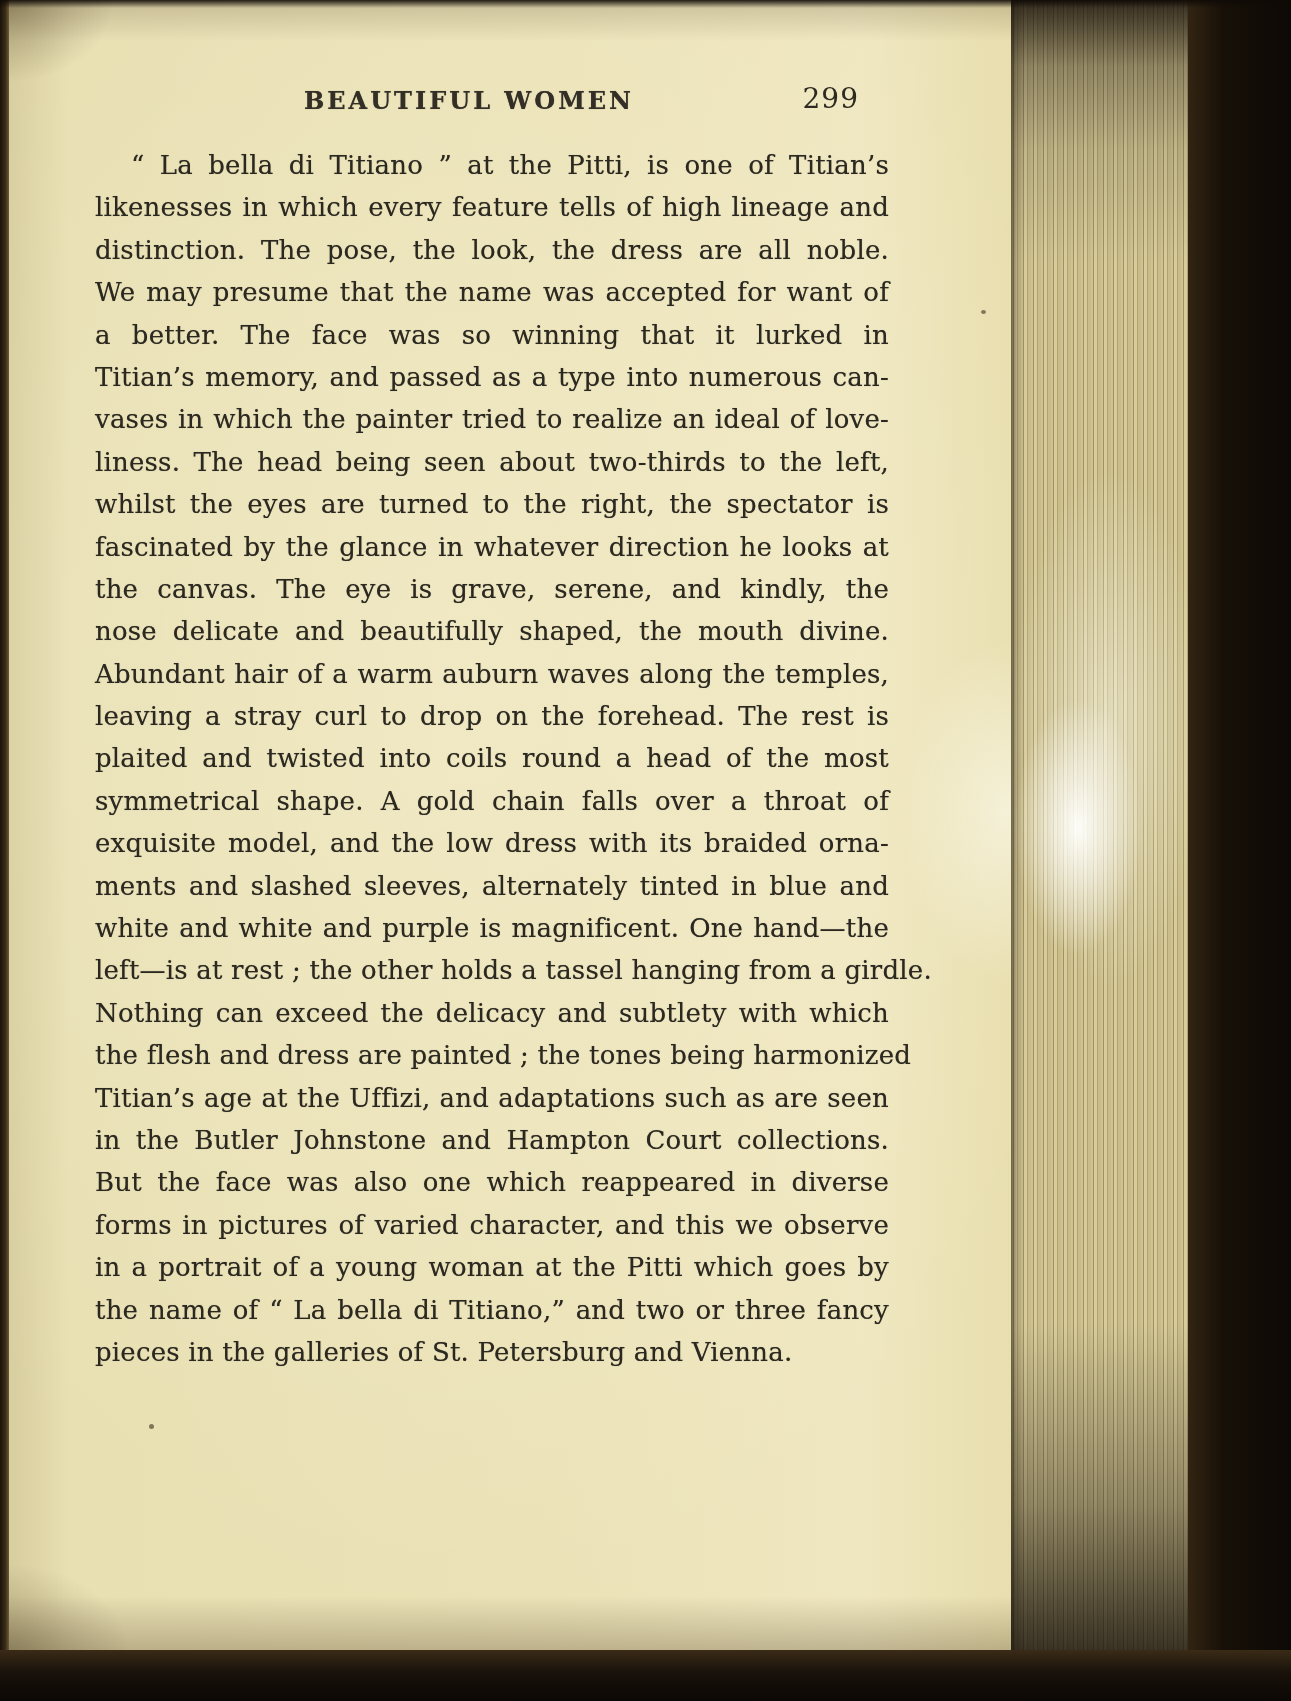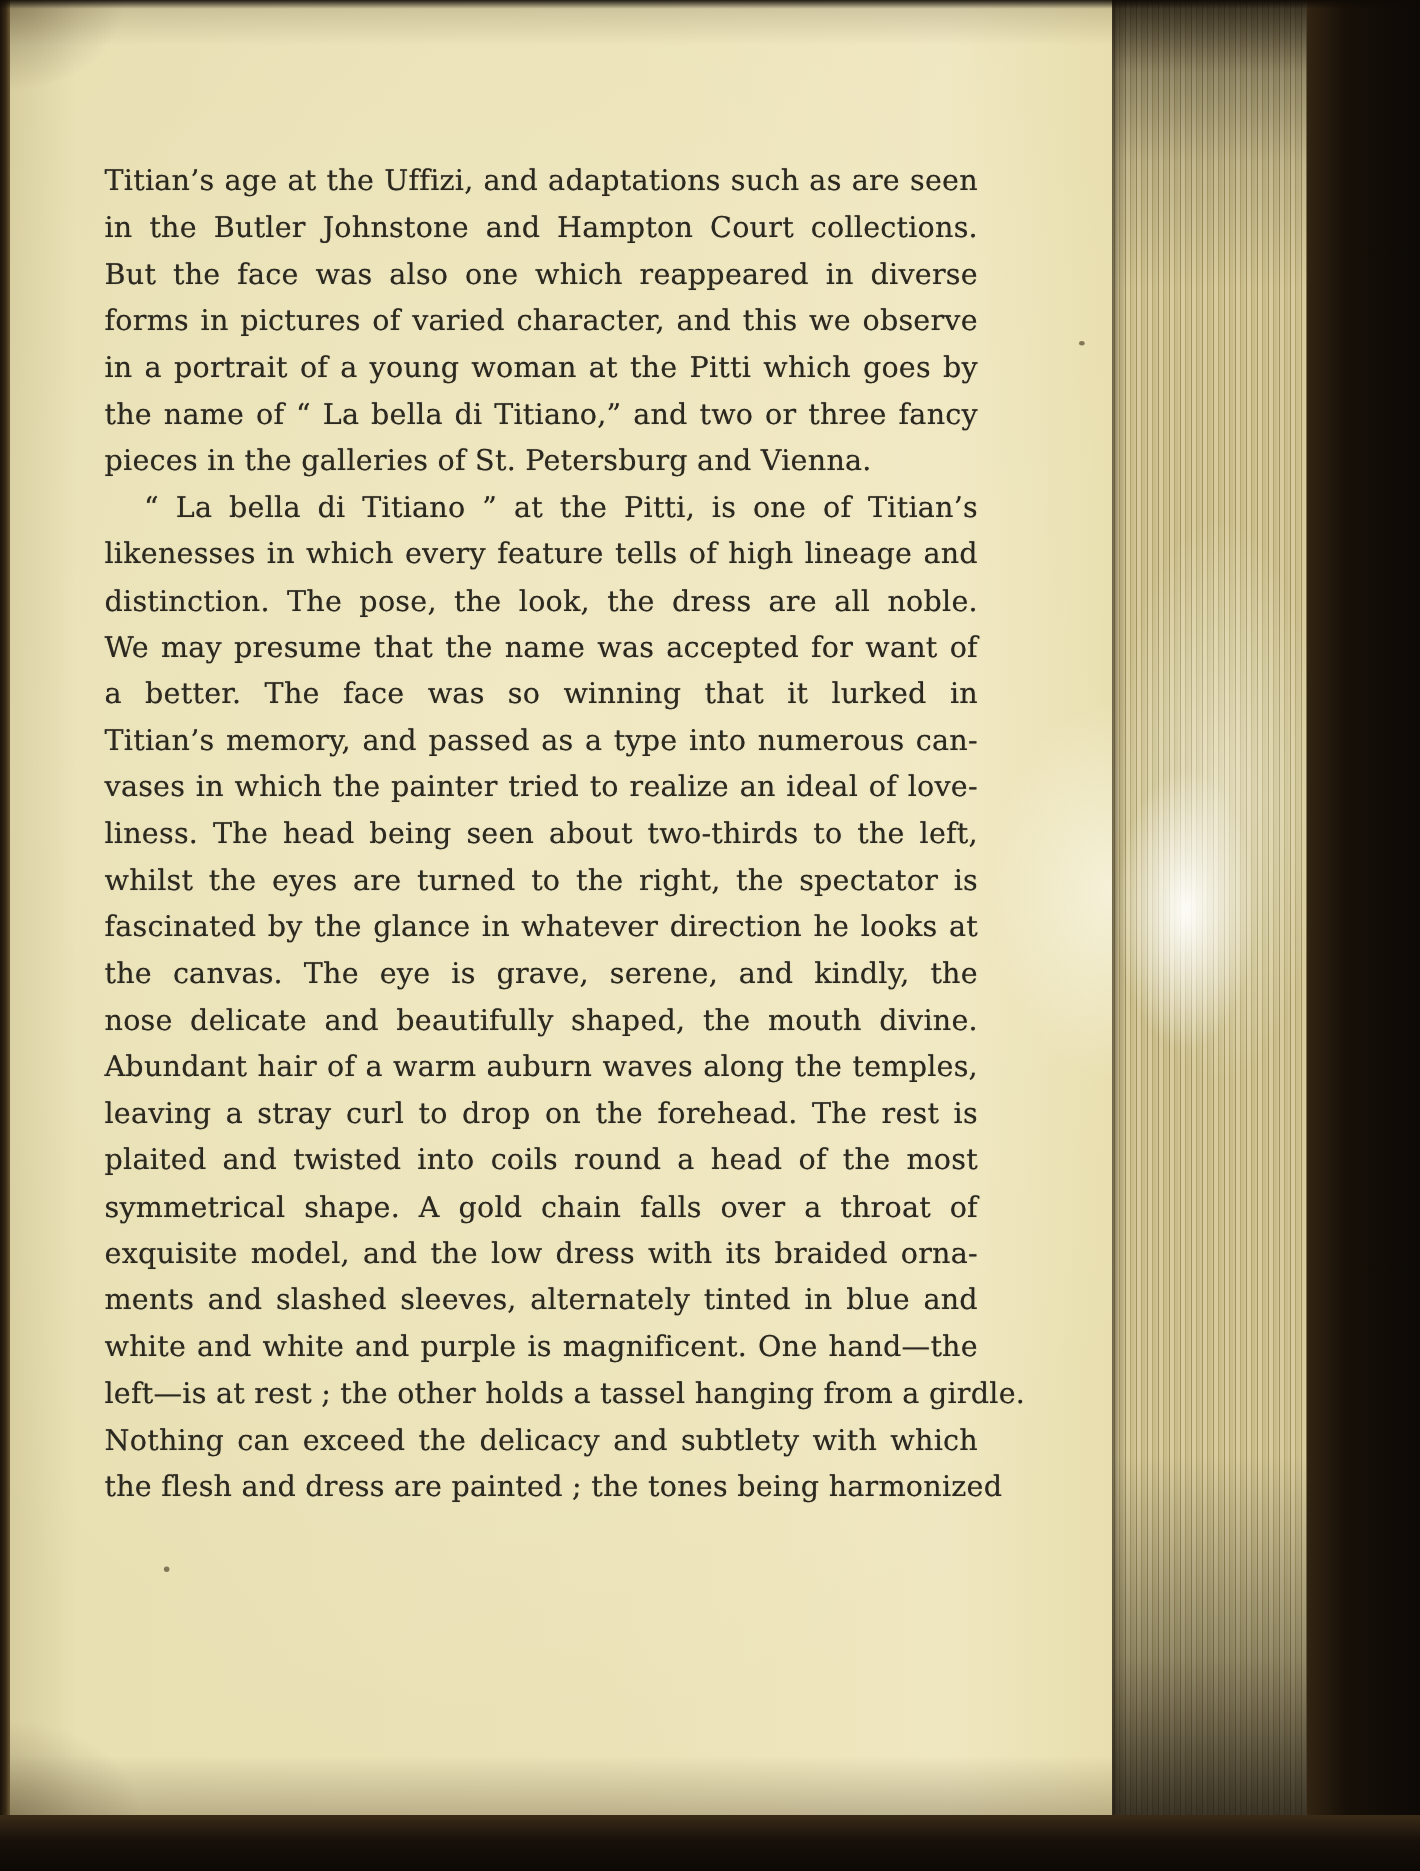--- a/index.html
+++ b/index.html
@@ -98,31 +98,26 @@
   .speck { position: absolute; background: #55492f; border-radius: 50%; opacity: 0.7; }
   .speck-1 { left: 972px; top: 310px; width: 5px; height: 4px; }
   .speck-2 { left: 140px; top: 1424px; width: 5px; height: 5px; }
 </style>
 </head>
 <body>
 
 <div class="scene">
 
   <div class="paper">
+    <div class="header">
+      <div class="header-title">BEAUTIFUL WOMEN</div>
+      <div class="page-number">299</div>
+    </div>
 
     <div class="text-block" id="text-block">
-        <div class="paragraph">
-          <div class="line">Titian’s age at the Uffizi, and adaptations such as are seen</div>
-          <div class="line">in the Butler Johnstone and Hampton Court collections.</div>
-          <div class="line">But the face was also one which reappeared in diverse</div>
-          <div class="line">forms in pictures of varied character, and this we observe</div>
-          <div class="line">in a portrait of a young woman at the Pitti which goes by</div>
-          <div class="line">the name of “ La bella di Titiano,” and two or three fancy</div>
-          <div class="line short-last">pieces in the galleries of St. Petersburg and Vienna.</div>
-        </div>
         <div class="paragraph">
           <div class="line indent">“ La bella di Titiano ” at the Pitti, is one of Titian’s</div>
           <div class="line">likenesses in which every feature tells of high lineage and</div>
           <div class="line">distinction.  The pose, the look, the dress are all noble.</div>
           <div class="line">We may presume that the name was accepted for want of</div>
           <div class="line">a better.  The face was so winning that it lurked in</div>
           <div class="line">Titian’s memory, and passed as a type into numerous can-</div>
           <div class="line">vases in which the painter tried to realize an ideal of love-</div>
           <div class="line">liness.  The head being seen about two-thirds to the left,</div>
           <div class="line">whilst the eyes are turned to the right, the spectator is</div>
@@ -133,20 +128,29 @@
           <div class="line">leaving a stray curl to drop on the forehead.  The rest is</div>
           <div class="line">plaited and twisted into coils round a head of the most</div>
           <div class="line">symmetrical shape.  A gold chain falls over a throat of</div>
           <div class="line">exquisite model, and the low dress with its braided orna-</div>
           <div class="line">ments and slashed sleeves, alternately tinted in blue and</div>
           <div class="line">white and white and purple is magnificent.  One hand—the</div>
           <div class="line">left—is at rest ; the other holds a tassel hanging from a girdle.</div>
           <div class="line">Nothing can exceed the delicacy and subtlety with which</div>
           <div class="line">the flesh and dress are painted ; the tones being harmonized</div>
         </div>
+        <div class="paragraph">
+          <div class="line">Titian’s age at the Uffizi, and adaptations such as are seen</div>
+          <div class="line">in the Butler Johnstone and Hampton Court collections.</div>
+          <div class="line">But the face was also one which reappeared in diverse</div>
+          <div class="line">forms in pictures of varied character, and this we observe</div>
+          <div class="line">in a portrait of a young woman at the Pitti which goes by</div>
+          <div class="line">the name of “ La bella di Titiano,” and two or three fancy</div>
+          <div class="line short-last">pieces in the galleries of St. Petersburg and Vienna.</div>
+        </div>
       </div>
 
     <div class="speck speck-1"></div>
     <div class="speck speck-2"></div>
   </div>
 
   <div class="fore-edge"></div>
 
   <div class="edge-left"></div>
   <div class="edge-right"></div>

